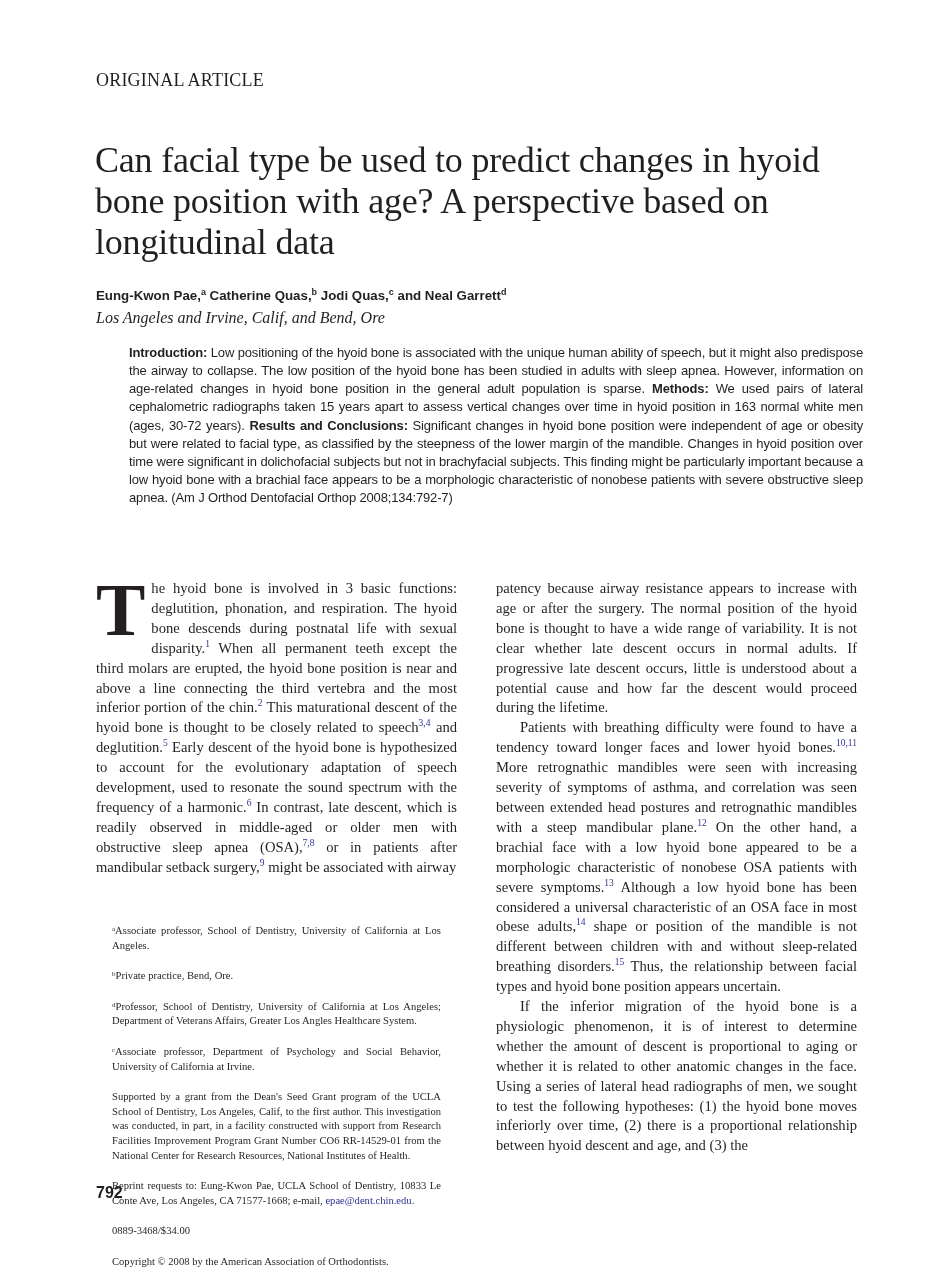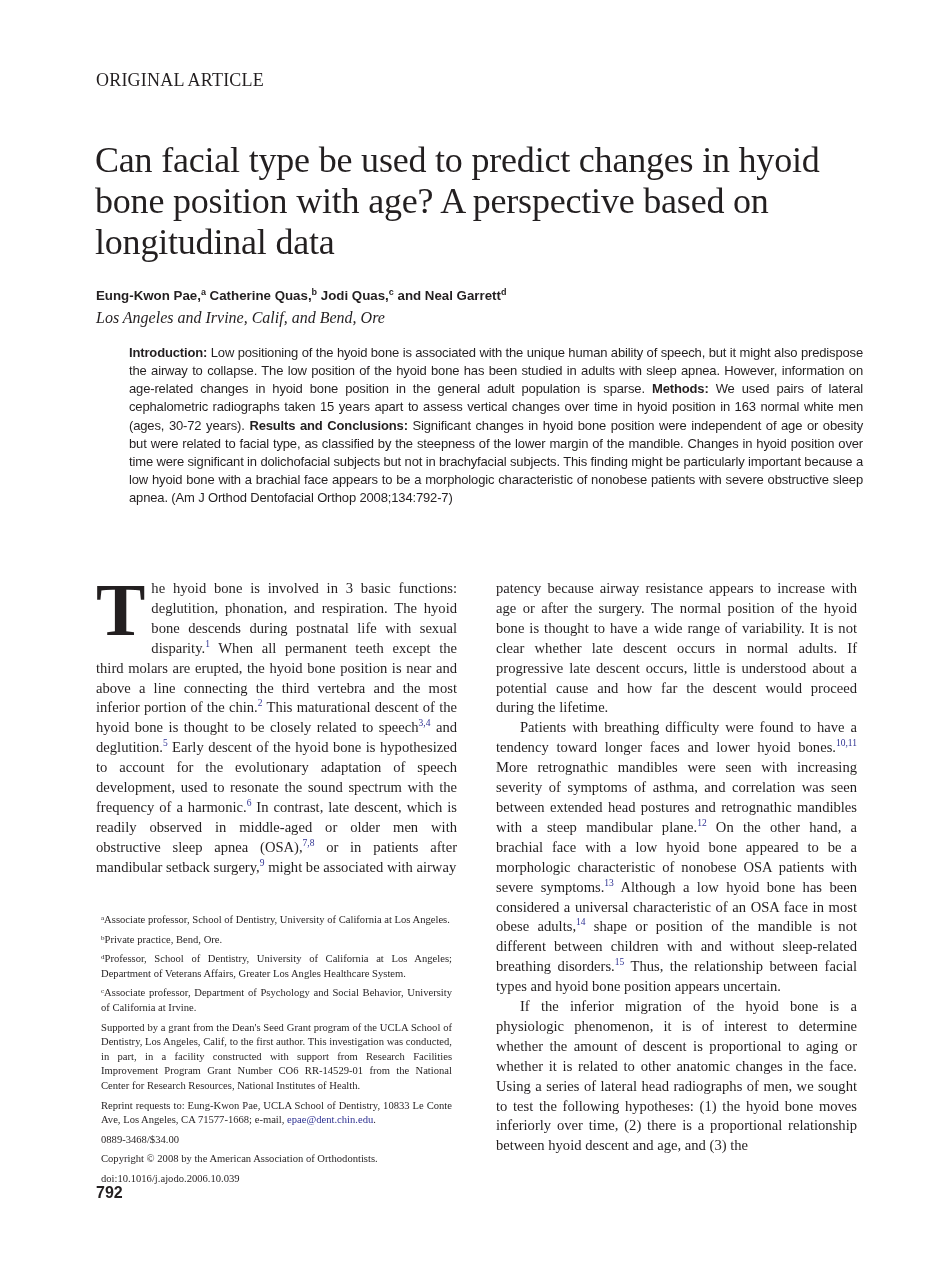--- a/index.html
+++ b/index.html
@@ -39,21 +39,21 @@
   .col sup { font-size: 9.5px; vertical-align: 6px; line-height: 0; color: #2e3192; }
   .dropcap {
     float: left; font-family: "Liberation Serif", serif; font-size: 74px; line-height: 58px;
     margin: 2px 6px 0 0; height: 60px; font-weight: bold; color: #231f20;
   }
 
   .footnotes {
     position: absolute; left: 96px; top: 908px; width: 361px;
     font-family: "Liberation Serif", serif; font-size: 10.6px; line-height: 14.6px; text-align: justify;
   }
-  .footnotes p { margin: 5px; }
+  .footnotes p { margin: 16px; }
   .footnotes sup { font-size: 7px; vertical-align: 3px; line-height: 0; }
   .footnotes a { color: #2e3192; text-decoration: none; }
 
   .page-number {
     position: absolute; left: 96px; top: 1184px;
     font-family: Liberation Sans, sans-serif; font-weight: bold; font-size: 16px;
   }
 </style>
 </head>
 <body>

